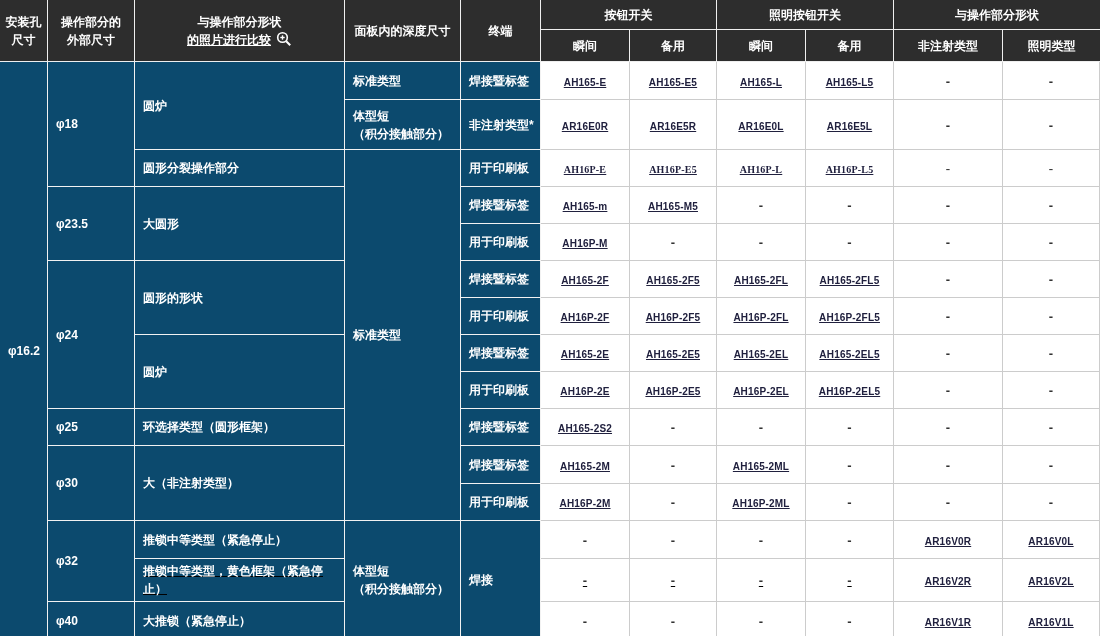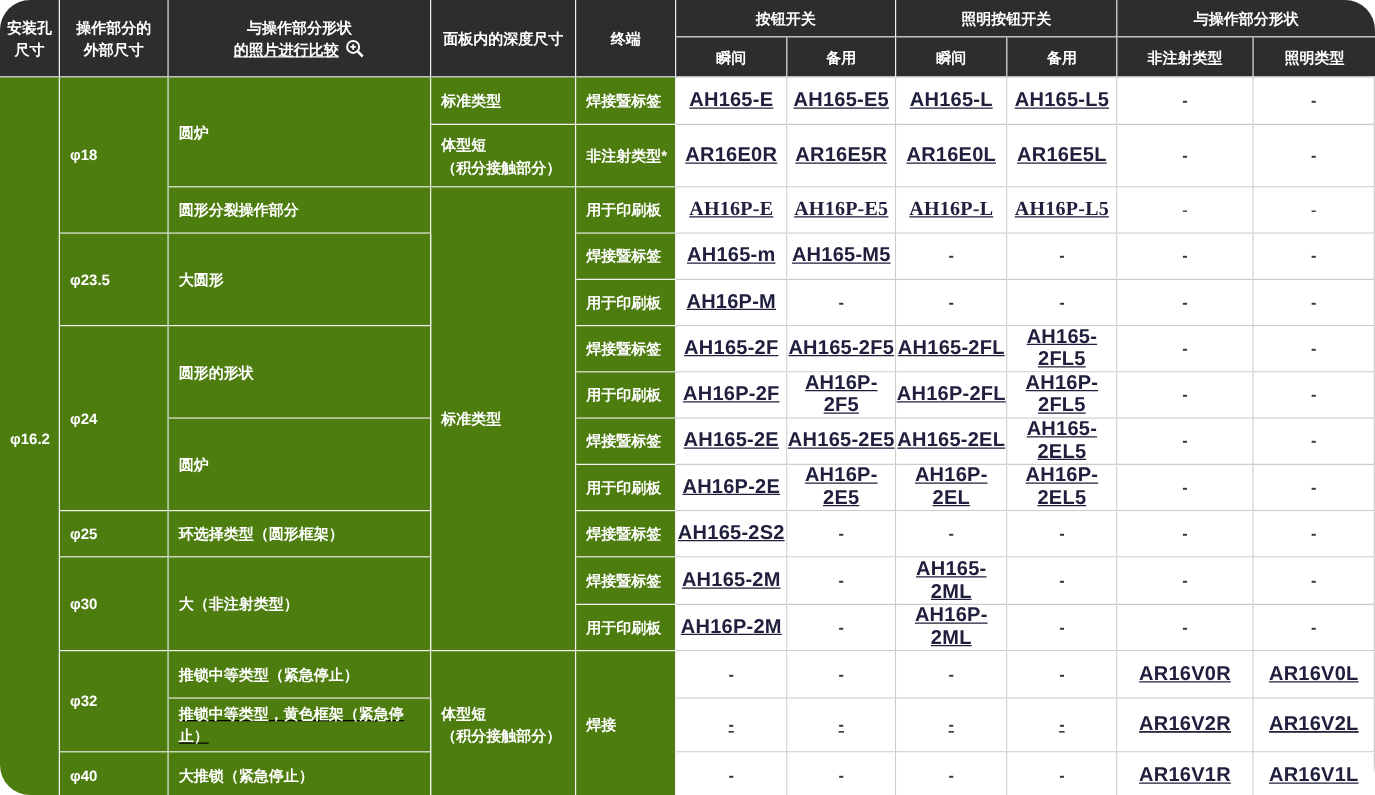--- a/index.html
+++ b/index.html
@@ -1,33 +1,33 @@
 <!DOCTYPE html>
 <html><head>
 <meta charset="utf-8">
 <style>
   html,body{margin:0;padding:0;background:#fff;}
-  .wrap{width:1100px;height:636px;overflow:hidden;border-radius:24px;}
+  .wrap{width:1100px;height:636px;overflow:hidden;}
   table{border-collapse:separate;border-spacing:0;table-layout:fixed;width:1100px;height:636px;
         font-family:"Liberation Sans","DejaVu Sans",sans-serif;}
   th,td{box-sizing:border-box;padding:0;vertical-align:middle;}
   
   th.h{background:#2d2d2d;color:#fff;font-size:12px;font-weight:bold;text-align:center;
        border-right:1px solid #efefef;border-bottom:1px solid #efefef;line-height:1.5;padding:2px;}
   th.h:last-child{border-right:none;}
   th.h .u{text-decoration:underline;text-align:center;}
   th.h svg{vertical-align:-3px;margin-left:5px;}
   
-  td.gc{background:#4d7c0f;color:#fff;font-size:12px;font-weight:bold;text-align:left;
+  td.gc{background:#0c4a6e;color:#fff;font-size:12px;font-weight:bold;text-align:left;
         border-right:1px solid #f2f2f2;border-bottom:1px solid #f2f2f2;
         padding:3px 4px 3px 8px;white-space:pre-line;line-height:1.5;}
   
   td.dc{background:#fff;text-align:center;border-right:1px solid #cccccc;border-bottom:1px solid #cccccc;}
   td.dc:last-child{border-right:1px solid #cccccc;}
-  a.plink{color:#20203e;font-weight:bold;font-size:16px;text-decoration:underline;letter-spacing:.2px;cursor:pointer;text-align:center;}
+  a.plink{color:#20203e;font-weight:bold;font-size:10px;text-decoration:underline;letter-spacing:.2px;cursor:pointer;text-align:center;}
   span.dash{color:#333;font-weight:bold;font-size:13px;}
 </style>
 </head>
 <body>
 
 <div class="wrap">
   <table id="tbl">
       <colgroup>
         <col style="width: 48px;">
         <col style="width: 87px;">

